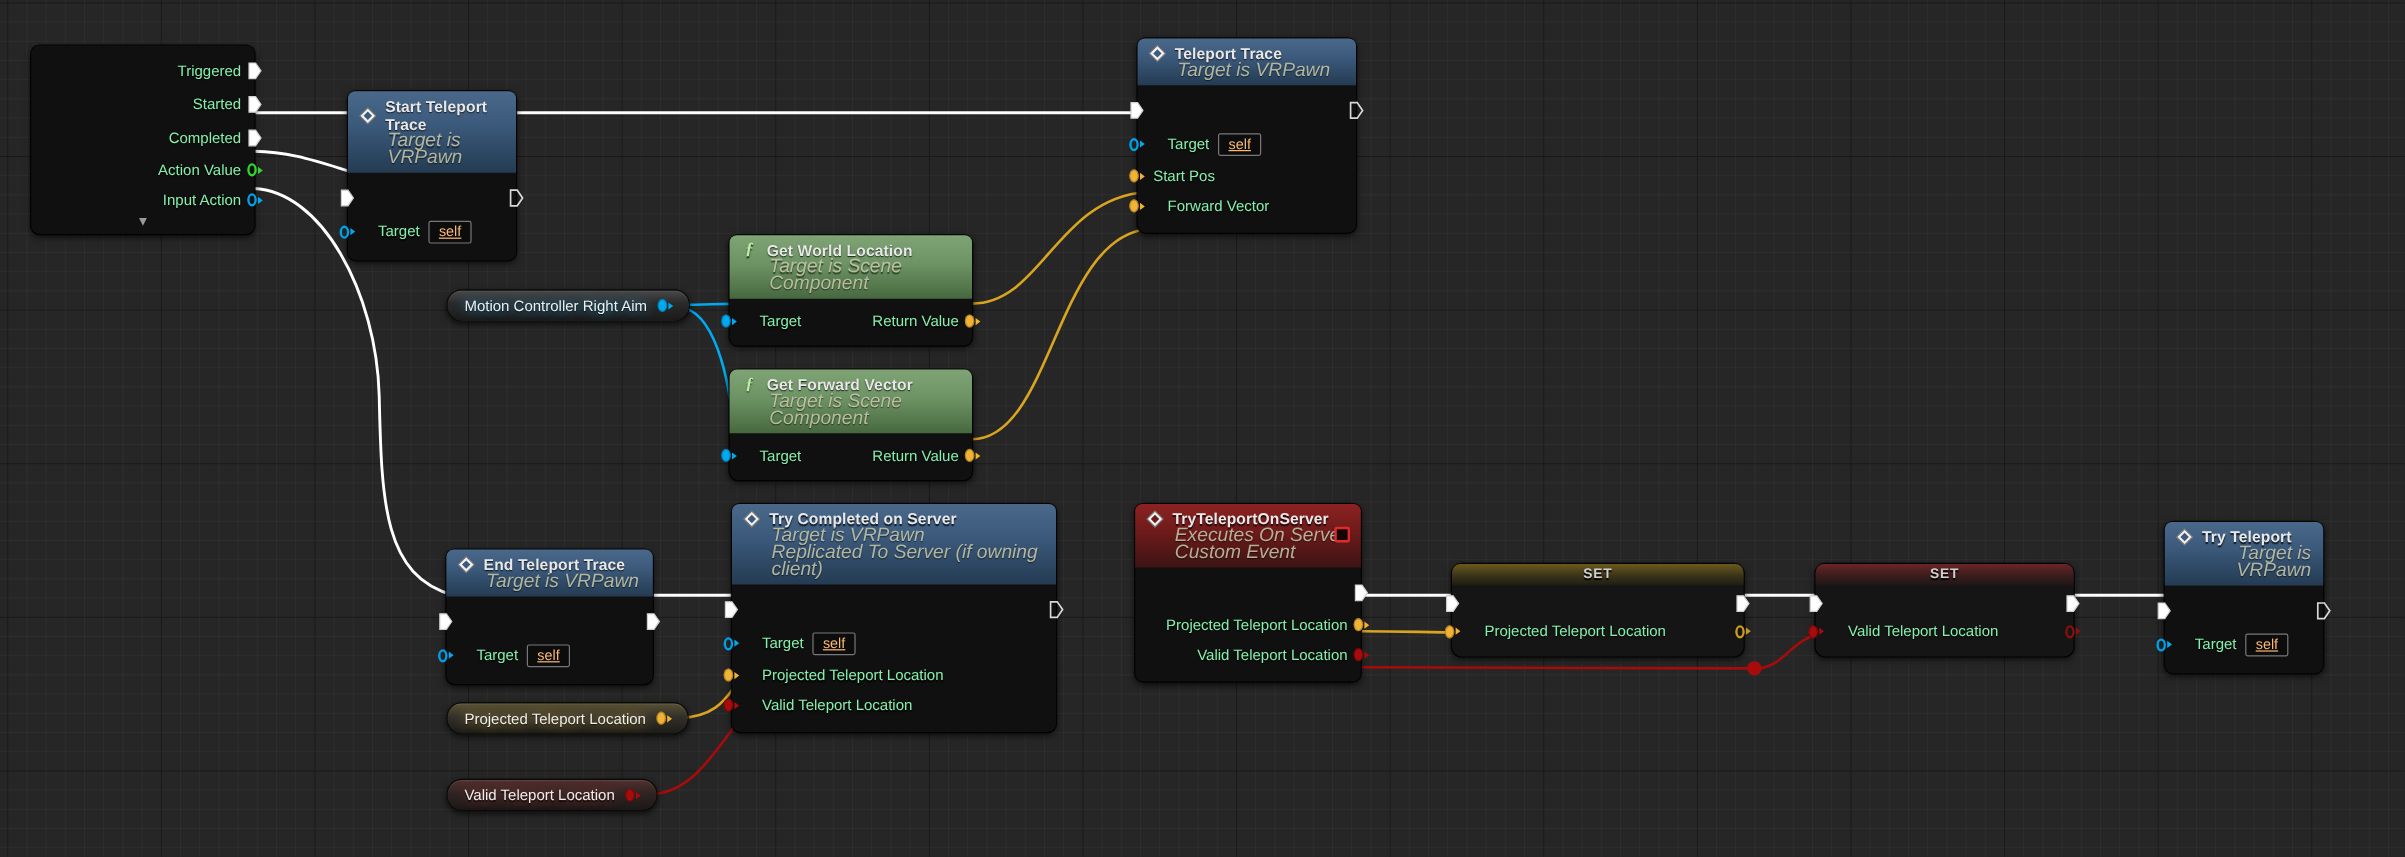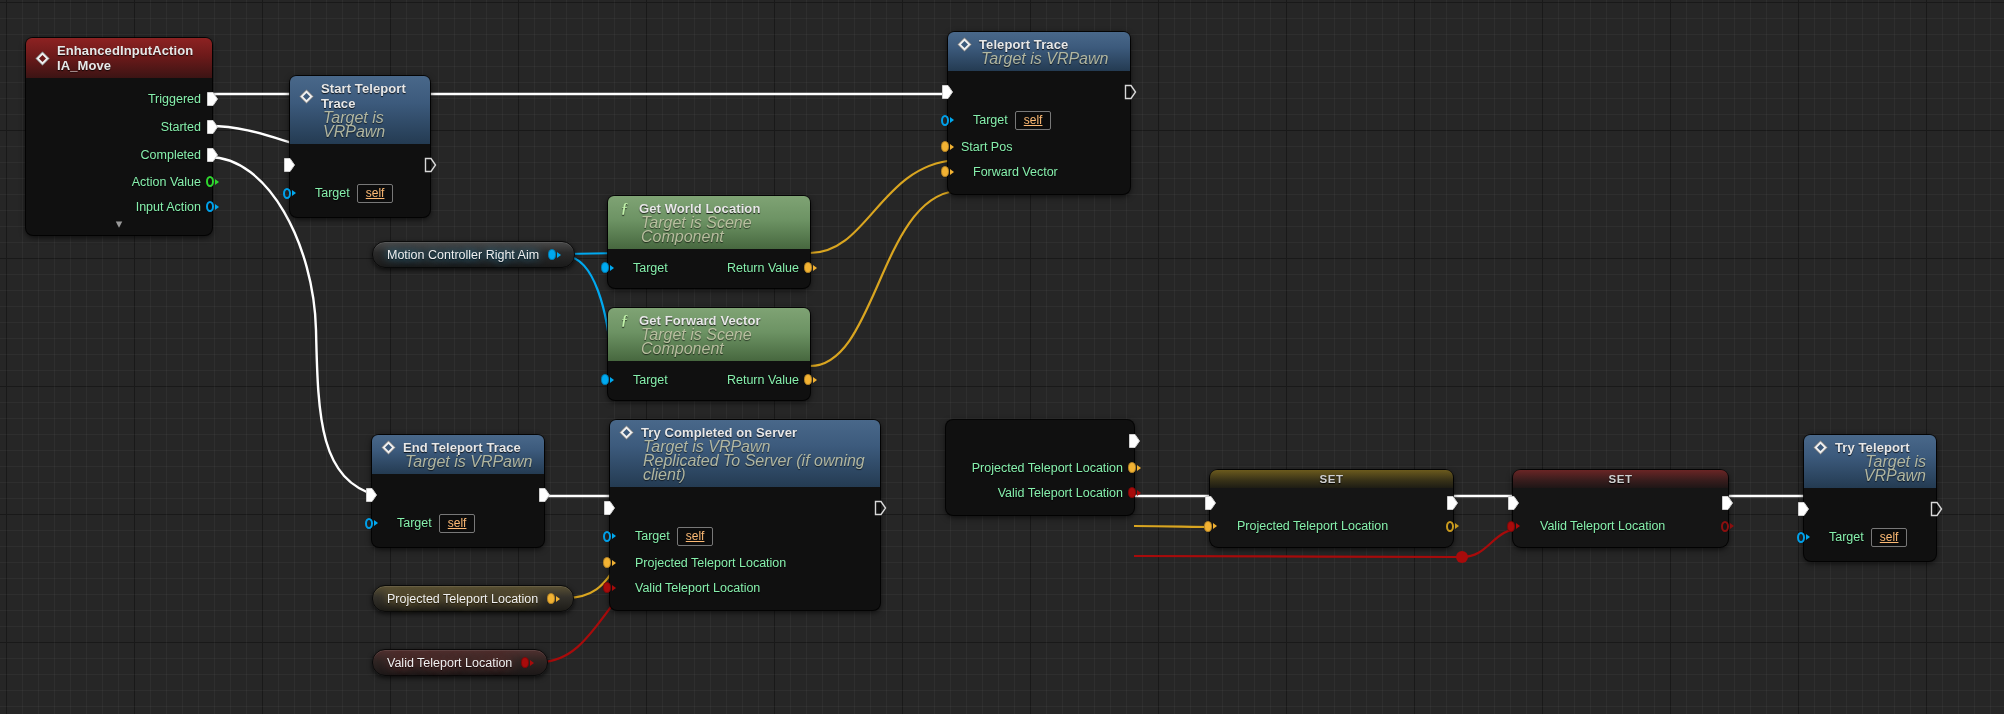--- a/index.html
+++ b/index.html
@@ -195,31 +195,20 @@
     <path d="M 1134,556 C 1220,556 1360,557 1462,557" stroke="#a80b0b" stroke-width="2.2" fill="none"></path>
     <path d="M 1462,557 C 1490,557 1492,528 1524,528" stroke="#a80b0b" stroke-width="2.2" fill="none"></path>
     <circle cx="1462" cy="557" r="6" fill="#a80b0b"></circle>
 
     <path d="M 1445,496 C 1470,496 1490,496 1518,496" stroke="#ffffff" stroke-width="2.4" fill="none"></path>
 
     <path d="M 1722,496 C 1760,496 1780,496 1808,496" stroke="#ffffff" stroke-width="2.4" fill="none"></path>
   </svg>
 
   <div class="node" style="left:26px; top:38px; width:186px;">
-    <div class="node-head head-evt-red">
-      <div class="head-title">
-        <span class="diamond">
-          <svg width="15" height="15" viewBox="0 0 15 15">
-              <polygon points="7.5,0.8 14.2,7.5 7.5,14.2 0.8,7.5" fill="#f2f2f2" stroke="#777" stroke-width="1"></polygon>
-              <polygon points="7.5,4 11,7.5 7.5,11 4,7.5" fill="#6d1a1a"></polygon>
-            </svg>
-        </span>
-        <span>EnhancedInputAction IA_Move</span>
-      </div>
-    </div>
     <div class="node-body" style="padding-bottom:4px;">
       <div class="row exec-row">
         <span class="spacer"></span>
         <span class="lbl">Triggered</span>
         <span class="pin-right">
           <span class="exec-pin">
               <svg width="13" height="16" viewBox="0 0 13 16">
                 <path d="M1.5,1.5 L7,1.5 L11.5,8 L7,14.5 L1.5,14.5 Z" fill="#ffffff" stroke="#cfcfcf" stroke-width="1"></path>
               </svg>
             </span>
@@ -438,21 +427,21 @@
   <div class="varnode var-blue" style="left:372px; top:241px;">
     <span class="vlabel">Motion Controller Right Aim</span>
     <span class="vpin">
       <span class="data-pin">
           <span class="dot filled-blue"></span>
           <span class="arrow-small bl"></span>
         </span>
     </span>
   </div>
 
-  <div class="node" style="left:372px; top:435px; width:172px;">
+  <div class="node" style="left:372px; top:458px; width:172px;">
     <div class="node-head head-fn-blue">
       <div class="head-title">
         <span class="diamond">
           <svg width="15" height="15" viewBox="0 0 15 15">
               <polygon points="7.5,0.8 14.2,7.5 7.5,14.2 0.8,7.5" fill="#f2f2f2" stroke="#777" stroke-width="1"></polygon>
               <polygon points="7.5,4 11,7.5 7.5,11 4,7.5" fill="#3c5a7c"></polygon>
             </svg>
         </span>
         <span>End Teleport Trace</span>
       </div>
@@ -566,20 +555,34 @@
     <span class="vlabel">Valid Teleport Location</span>
     <span class="vpin">
       <span class="data-pin">
           <span class="dot filled-red"></span>
           <span class="arrow-small rd"></span>
         </span>
     </span>
   </div>
 
   <div class="node" style="left:946px; top:420px; width:188px;">
+    <div class="node-head head-evt-red">
+      <div class="head-title">
+        <span class="diamond">
+          <svg width="15" height="15" viewBox="0 0 15 15">
+              <polygon points="7.5,0.8 14.2,7.5 7.5,14.2 0.8,7.5" fill="#f2f2f2" stroke="#777" stroke-width="1"></polygon>
+              <polygon points="7.5,4 11,7.5 7.5,11 4,7.5" fill="#6d1a1a"></polygon>
+            </svg>
+        </span>
+        <span>TryTeleportOnServer</span>
+      </div>
+      <div class="head-sub">Executes On Server</div>
+      <div class="head-sub">Custom Event</div>
+      <div class="srv-badge"></div>
+    </div>
     <div class="node-body">
       <div class="row exec-row">
         <span class="spacer"></span>
         <span class="pin-right">
           <span class="exec-pin">
               <svg width="13" height="16" viewBox="0 0 13 16">
                 <path d="M1.5,1.5 L7,1.5 L11.5,8 L7,14.5 L1.5,14.5 Z" fill="#ffffff" stroke="#cfcfcf" stroke-width="1"></path>
               </svg>
             </span>
         </span>

